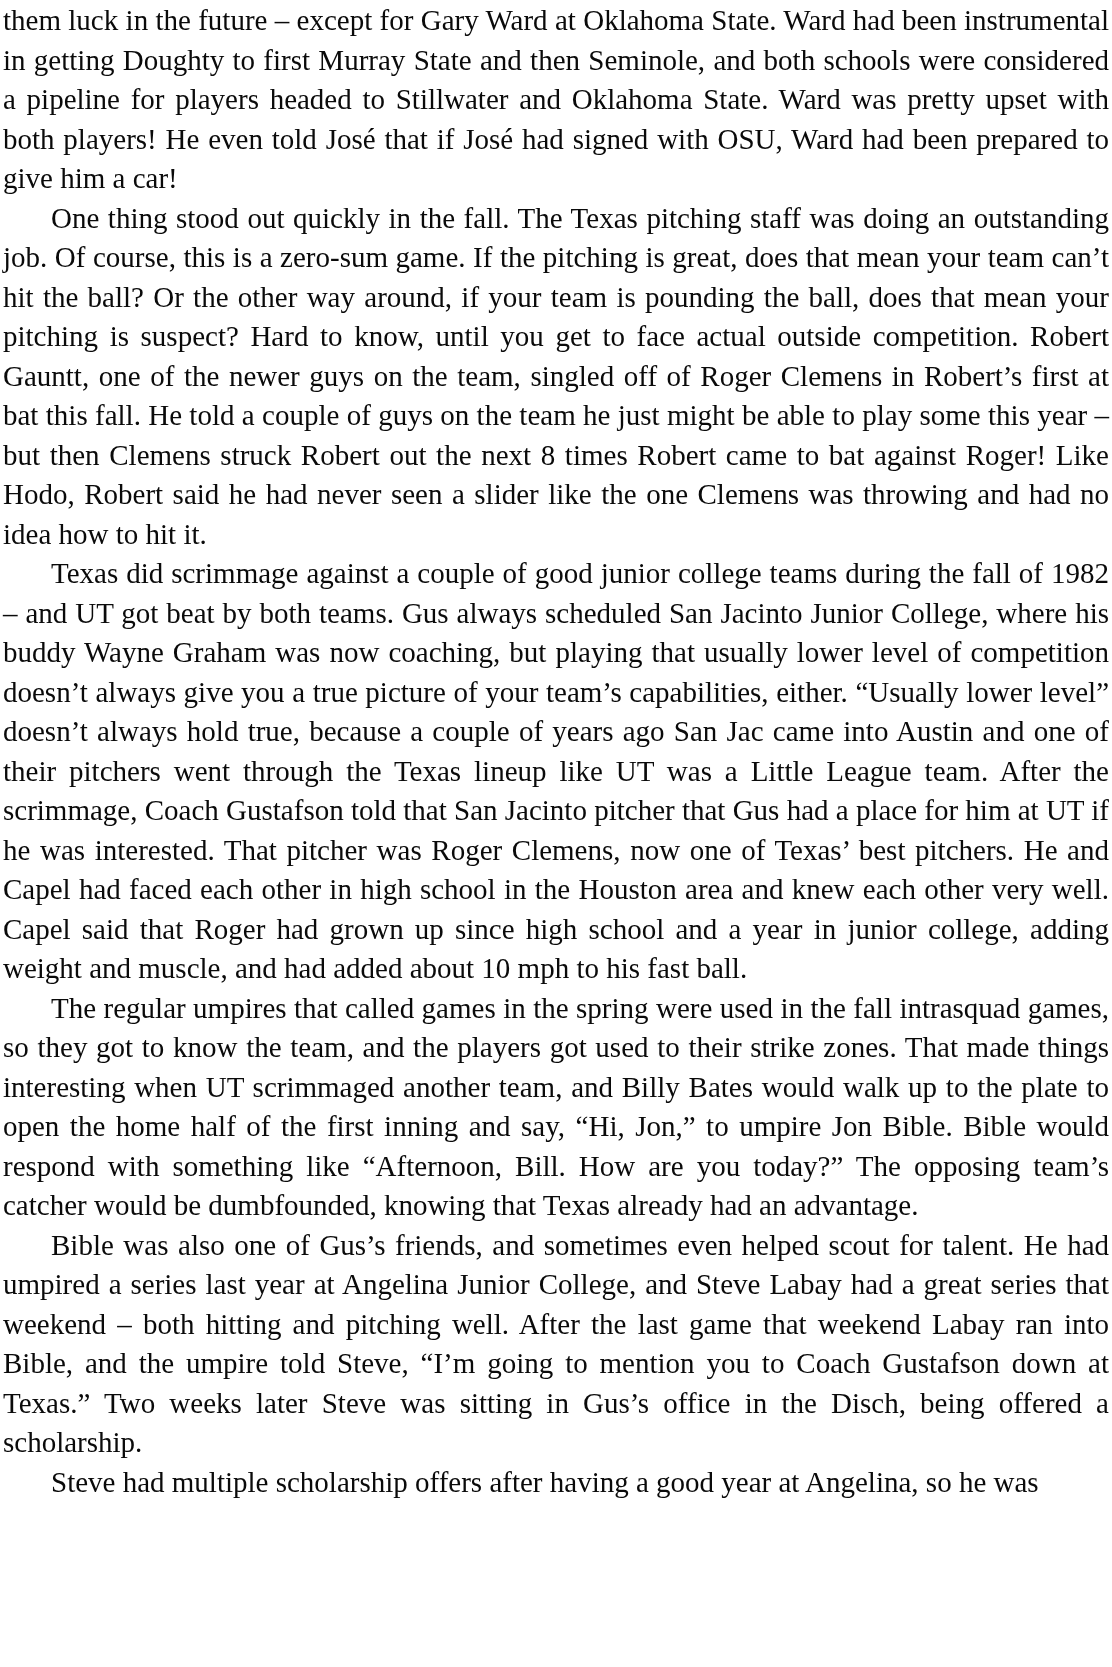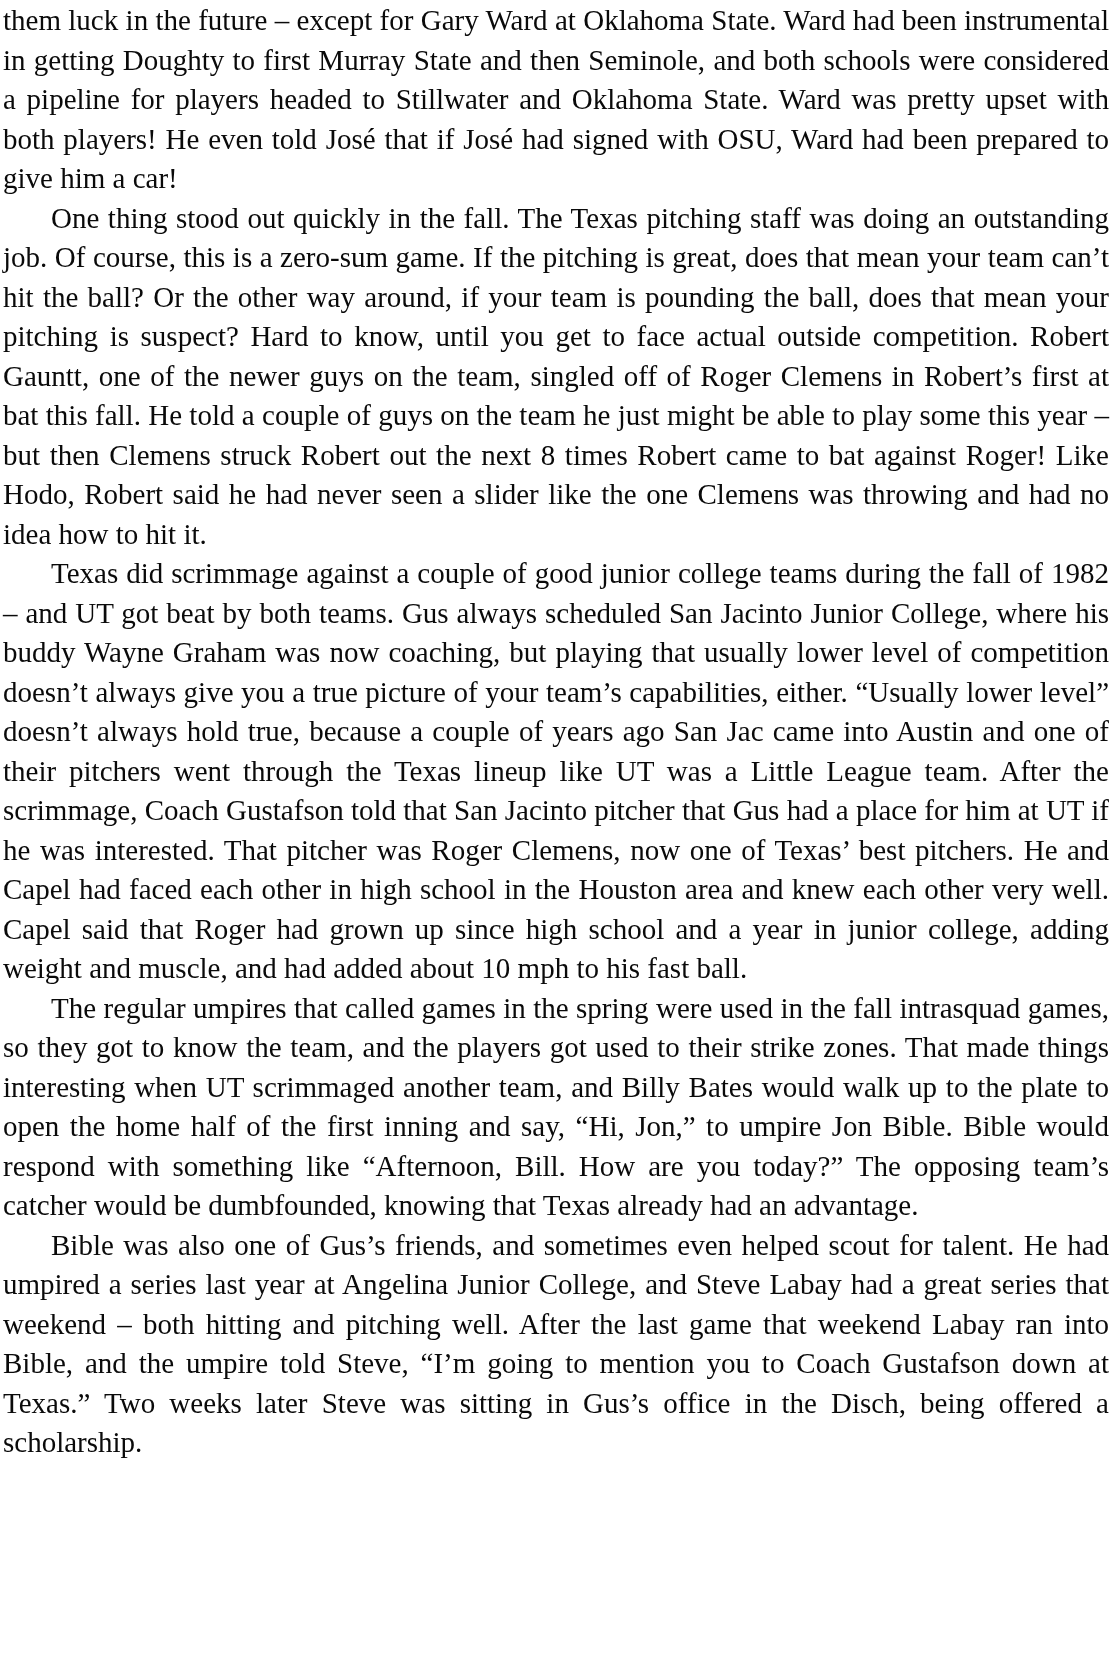--- a/index.html
+++ b/index.html
@@ -32,13 +32,14 @@
 </style>
 </head>
 <body>
 
 <div class="page">
   <p class="no-indent">them luck in the future – except for Gary Ward at Oklahoma State. Ward had been instrumental in getting Doughty to first Murray State and then Seminole, and both schools were considered a pipeline for players headed to Stillwater and Oklahoma State. Ward was pretty upset with both players! He even told José that if José had signed with OSU, Ward had been prepared to give him a car!</p>
   <p>One thing stood out quickly in the fall. The Texas pitching staff was doing an outstanding job. Of course, this is a zero-sum game. If the pitching is great, does that mean your team can’t hit the ball? Or the other way around, if your team is pounding the ball, does that mean your pitching is suspect? Hard to know, until you get to face actual outside competition. Robert Gauntt, one of the newer guys on the team, singled off of Roger Clemens in Robert’s first at bat this fall. He told a couple of guys on the team he just might be able to play some this year – but then Clemens struck Robert out the next 8 times Robert came to bat against Roger! Like Hodo, Robert said he had never seen a slider like the one Clemens was throwing and had no idea how to hit it.</p>
   <p>Texas did scrimmage against a couple of good junior college teams during the fall of 1982 – and UT got beat by both teams. Gus always scheduled San Jacinto Junior College, where his buddy Wayne Graham was now coaching, but playing that usually lower level of competition doesn’t always give you a true picture of your team’s capabilities, either. “Usually lower level” doesn’t always hold true, because a couple of years ago San Jac came into Austin and one of their pitchers went through the Texas lineup like UT was a Little League team. After the scrimmage, Coach Gustafson told that San Jacinto pitcher that Gus had a place for him at UT if he was interested. That pitcher was Roger Clemens, now one of Texas’ best pitchers. He and Capel had faced each other in high school in the Houston area and knew each other very well. Capel said that Roger had grown up since high school and a year in junior college, adding weight and muscle, and had added about 10 mph to his fast ball.</p>
   <p>The regular umpires that called games in the spring were used in the fall intrasquad games, so they got to know the team, and the players got used to their strike zones. That made things interesting when UT scrimmaged another team, and Billy Bates would walk up to the plate to open the home half of the first inning and say, “Hi, Jon,” to umpire Jon Bible. Bible would respond with something like “Afternoon, Bill. How are you today?” The opposing team’s catcher would be dumbfounded, knowing that Texas already had an advantage.</p>
   <p>Bible was also one of Gus’s friends, and sometimes even helped scout for talent. He had umpired a series last year at Angelina Junior College, and Steve Labay had a great series that weekend – both hitting and pitching well. After the last game that weekend Labay ran into Bible, and the umpire told Steve, “I’m going to mention you to Coach Gustafson down at Texas.” Two weeks later Steve was sitting in Gus’s office in the Disch, being offered a scholarship.</p>
+  <p>Steve had multiple scholarship offers after having a good year at Angelina, so he was</p>
 </div>
 
 </body></html>

